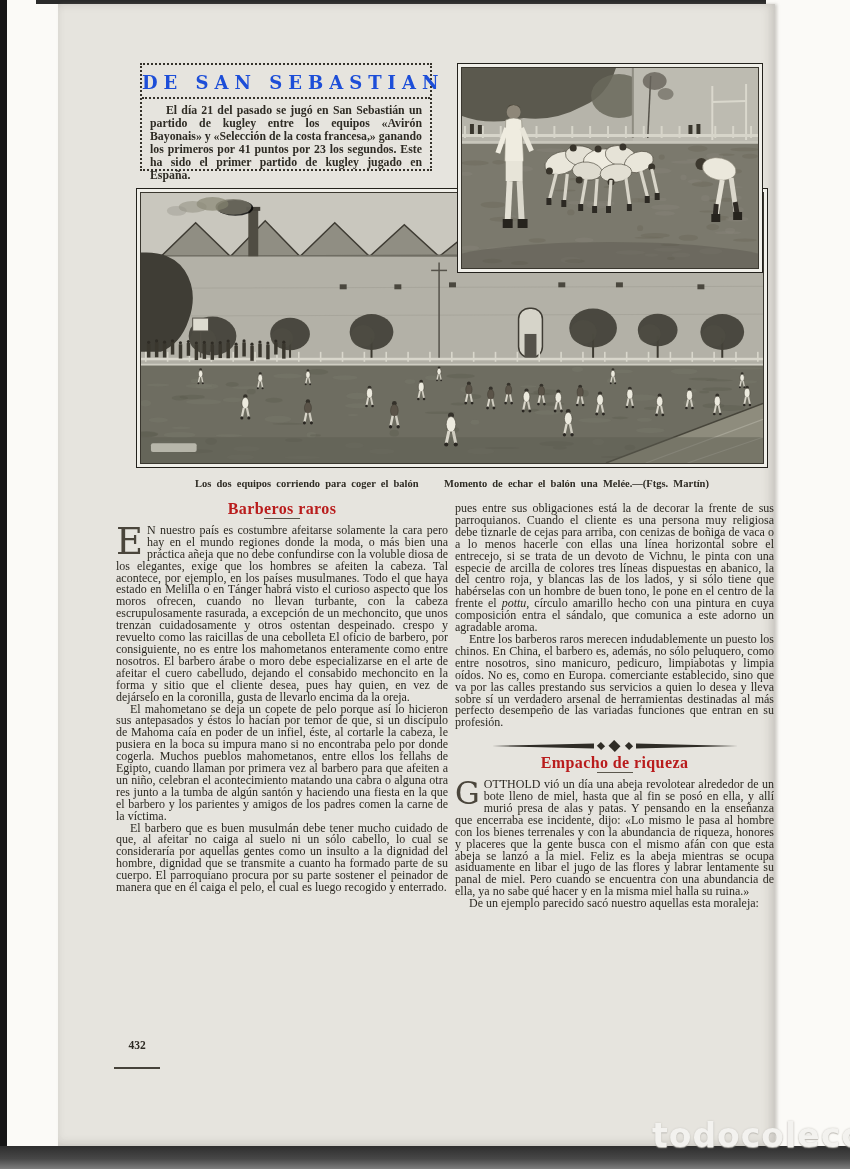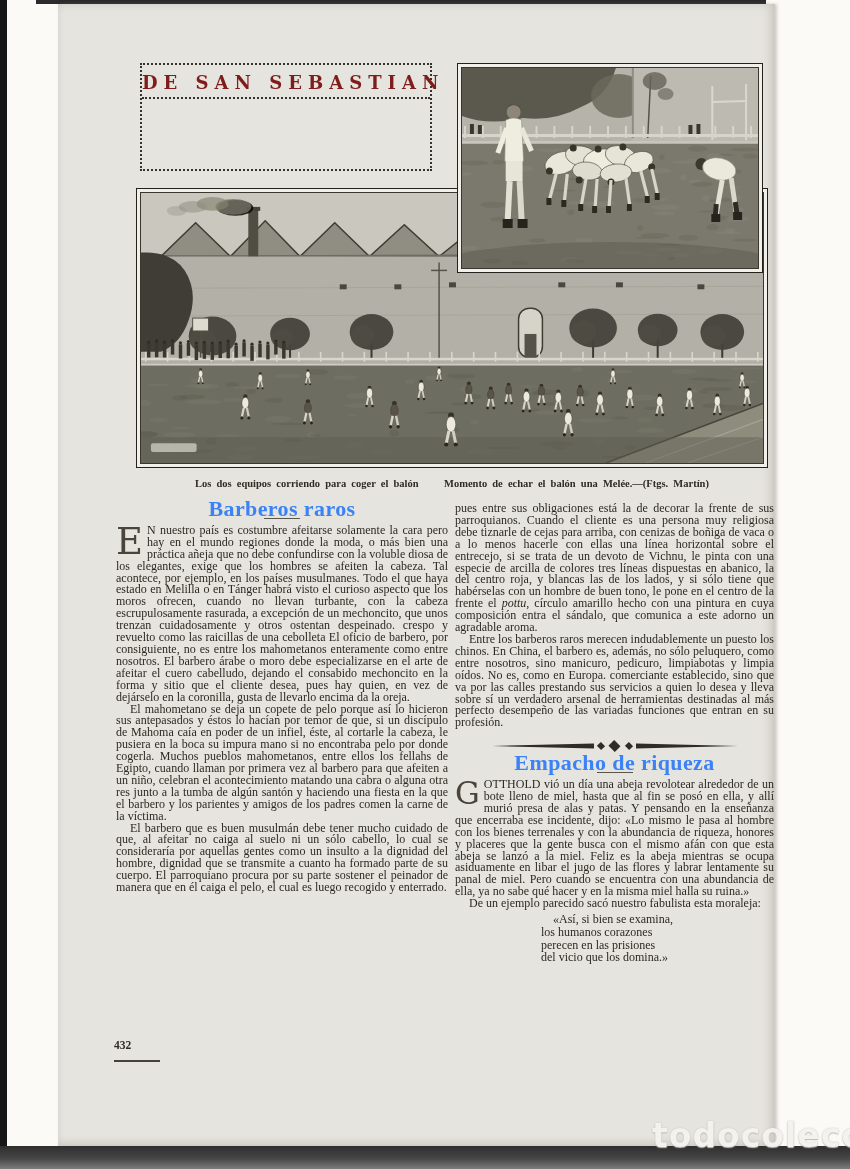--- a/index.html
+++ b/index.html
@@ -12,66 +12,67 @@
                    2px 0 3px rgba(120,118,110,.35);}
   .bottom-band{position:absolute;left:0;top:1146px;width:850px;height:23px;
         background:linear-gradient(180deg,#2e2e2e 0%,#474747 55%,#7d7d7d 100%);}
   .watermark{position:absolute;left:652px;top:1116px;font-family:"DejaVu Sans",sans-serif;
         font-weight:bold;font-size:33px;letter-spacing:1px;color:#f3f2ef;
         text-shadow:0 0 2px #c9c7c1,0 1px 1px #b8b6b0;z-index:6;}
   
   .notice-box{position:absolute;left:140px;top:63px;width:292px;height:108px;
         border:2px dotted #35322b;box-sizing:border-box;background:#e6e4de;z-index:4;}
   .notice-title{margin-top:7px;text-align:center;font-family:"DejaVu Serif",serif;
-        font-weight:bold;font-size:18px;letter-spacing:6px;color:#7f1d1d;white-space:nowrap;}
+        font-weight:bold;font-size:18px;letter-spacing:6px;color:#1d4ed8;white-space:nowrap;}
   .notice-rule{border-bottom:2px dotted #35322b;margin-top:4px;}
   .notice-body{margin:5px 8px 0;font-size:11.8px;font-weight:bold;line-height:12.9px;
         text-align:justify;text-indent:16px;color:#2e2b24;}
   
   .photo-frame{position:absolute;background:#f0efe9;border:1.5px solid #23211c;padding:3px;
         box-sizing:border-box;}
   .photo-frame .inner{width:100%;height:100%;border:1px solid #3a372f;box-sizing:border-box;
         background:#8f8d82;overflow:hidden;}
   .photo-frame svg{display:block;width:100%;height:100%;}
   .scrum{left:457px;top:63px;width:306px;height:210px;z-index:3;}
   .field{left:136px;top:188px;width:632px;height:280px;z-index:2;}
   .caption{position:absolute;top:478px;font-size:10.5px;font-weight:bold;color:#2e2b24;
         word-spacing:2.5px;white-space:nowrap;margin-left:32px;}
   .cap-left{left:163px;}
   .cap-right{left:412px;}
   
   .col{position:absolute;top:503px;width:332px;font-size:12px;line-height:11.9px;
         text-align:justify;color:#2c2922;}
   .col1{left:116px;}
   .col2{left:455px;width:319px;}
-  .col h2{margin:0;text-align:center;font-size:22px;font-weight:bold;letter-spacing:.4px;color:#3b82f6;}
+  .col h2{margin:0;text-align:center;font-size:16px;font-weight:bold;letter-spacing:.4px;color:#b91c1c;}
   .title-rule{width:36px;border-top:1.5px solid #5a564c;margin:3px auto 6px;}
   .col p{margin:0;}
   .col p.ind{text-indent:14px;}
   .dropcap{float:left;font-family:"DejaVu Serif",serif;font-size:37px;line-height:31px;
         padding:1px 4px 0 0;color:#4a453b;}
   .dropcap.g{font-size:31px;line-height:27px;}
   .ital{font-style:italic;margin-top:10px;}
   .ornament{display:block;margin:11px auto 5px;}
   .verse{margin:3px 0 0 86px;line-height:12.7px;text-align:left;}
   .verse div:first-child{text-indent:12px;}
-  .pagenum{position:absolute;left:114px;top:1039px;width:46px;text-align:left;font-weight:bold;
-        font-size:11.5px;color:#2e2b24;border-bottom:2px solid #46423a;padding-bottom:9px;}
+  .pagenum{position:absolute;left:114px;top:1039px;width:46px;text-align:center;font-weight:bold;
+        font-size:11.5px;color:#2e2b24;border-bottom:2px solid #46423a;padding-bottom:16px;}
 </style>
 </head>
 <body>
 
 <div class="stage">
   <div class="left-border"></div>
   <div class="top-line"></div>
   <div class="page"></div>
 
   <div class="notice-box">
     <div class="notice-title">DE SAN SEBASTIAN</div>
     <div class="notice-rule"></div>
+    <p class="notice-body">El día 21 del pasado se jugó en San Sebastián un partido de kugley entre los equipos «Avirón Bayonais» y «Selección de la costa francesa,» ganando los primeros por 41 puntos por 23 los segundos. Este ha sido el primer partido de kugley jugado en España.</p>
   </div>
 
   <figure class="photo-frame field" style="margin:0">
     <div class="inner">
       <svg id="fieldsvg" viewBox="0 0 626 272" preserveAspectRatio="none">
         <rect width="626" height="272" fill="#b1afa5"></rect>
         <rect x="0" y="0" width="360" height="62" fill="#c9c7be"></rect>
 
         <path d="M20,64 L55,30 L90,64 L125,28 L160,64 L195,30 L230,64 L265,32 L300,64 L335,36 L360,64 Z" fill="#908e83" stroke="#3e3b33" stroke-width="1.5"></path>
         <line x1="0" y1="64" x2="626" y2="62" stroke="#6f6d63" stroke-width="2"></line>
@@ -672,25 +673,19 @@
       <polygon points="2,6 104,3.6 104,8.4" fill="#2f2c26"></polygon>
       <polygon points="248,6 146,3.6 146,8.4" fill="#2f2c26"></polygon>
       <rect x="108" y="3.2" width="6" height="5.6" transform="rotate(45 111 6)" fill="#2f2c26"></rect>
       <rect x="120" y="2" width="9" height="8" transform="rotate(45 124.5 6)" fill="#2f2c26"></rect>
       <rect x="136" y="3.2" width="6" height="5.6" transform="rotate(45 139 6)" fill="#2f2c26"></rect>
     </svg>
 
     <h2>Empacho de riqueza</h2>
     <div class="title-rule"></div>
     <p><span class="dropcap g">G</span><span>OTTHOLD vió un día una abeja revolotear alrededor de un bote lleno de miel, hasta que al fin se posó en ella, y allí murió presa de alas y patas. Y pensando en la enseñanza que encerraba ese incidente, dijo: «Lo mismo le pasa al hombre con los bienes terrenales y con la abundancia de riqueza, honores y placeres que la gente busca con el mismo afán con que esta abeja se lanzó a la miel. Feliz es la abeja mientras se ocupa asiduamente en libar el jugo de las flores y labrar lentamente su panal de miel. Pero cuando se encuentra con una abundancia de ella, ya no sabe qué hacer y en la misma miel halla su ruina.»</span></p>
-    <p class="ind">De un ejemplo parecido sacó nuestro fabulista esta moraleja:</p>
-    <div class="verse">
-      <div>«Así, si bien se examina,</div>
-      <div>los humanos corazones</div>
-      <div>perecen en las prisiones</div>
-      <div>del vicio que los domina.»</div>
-    </div>
+    <p class="ind">De un ejemplo parecido sacó nuestro aquellas esta moraleja:</p>
   </div>
 
   <div class="pagenum">432</div>
   <div class="bottom-band"></div>
   <div class="watermark">todocoleccion</div>
 </div>
 
 </body></html>

